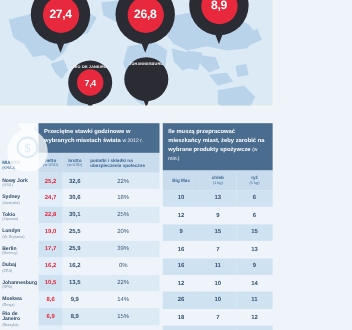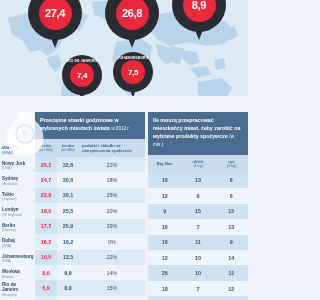--- a/index.html
+++ b/index.html
@@ -168,21 +168,20 @@
     <div class="pin small" style="left:62px; top:55px;">
       <div class="pin-head">
         <div class="pin-label">RIO DE JANEIRO</div>
         <div class="pin-circle">7,4</div>
       </div>
     </div>
 
     <div class="pin small" style="left:113px; top:52px;">
       <div class="pin-head">
         <div class="pin-label">JOHANNESBURG</div>
-        <div class="pin-circle">7,5</div>
       </div>
     </div>
   </div>
 
   <svg class="bag" viewBox="0 0 46 54">
     <path d="M14 8 L32 8 L28 14 C38 18 43 28 41 38 C39 48 31 52 23 52 C15 52 7 48 5 38 C3 28 8 18 18 14 Z" fill="#ffffff" opacity="0.75"></path>
     <circle cx="23" cy="30" r="9" fill="none" stroke="#dceaf6" stroke-width="1.6"></circle>
     <text x="23" y="34" font-size="11" font-family="Liberation Serif, serif" fill="#dceaf6" text-anchor="middle">$</text>
   </svg>
 

